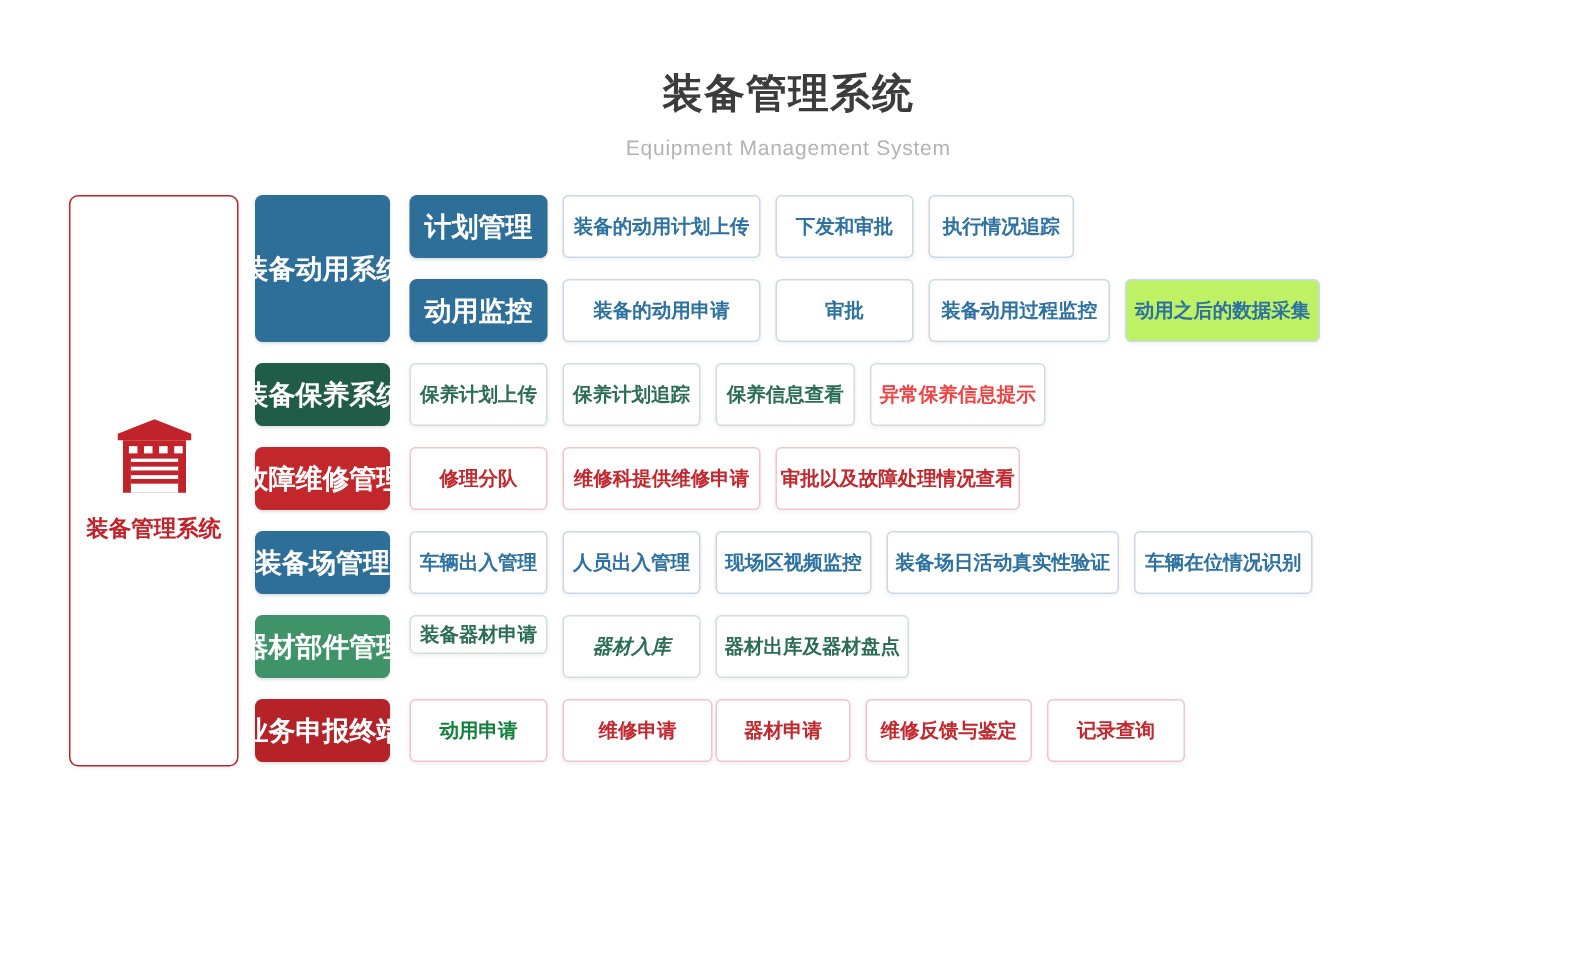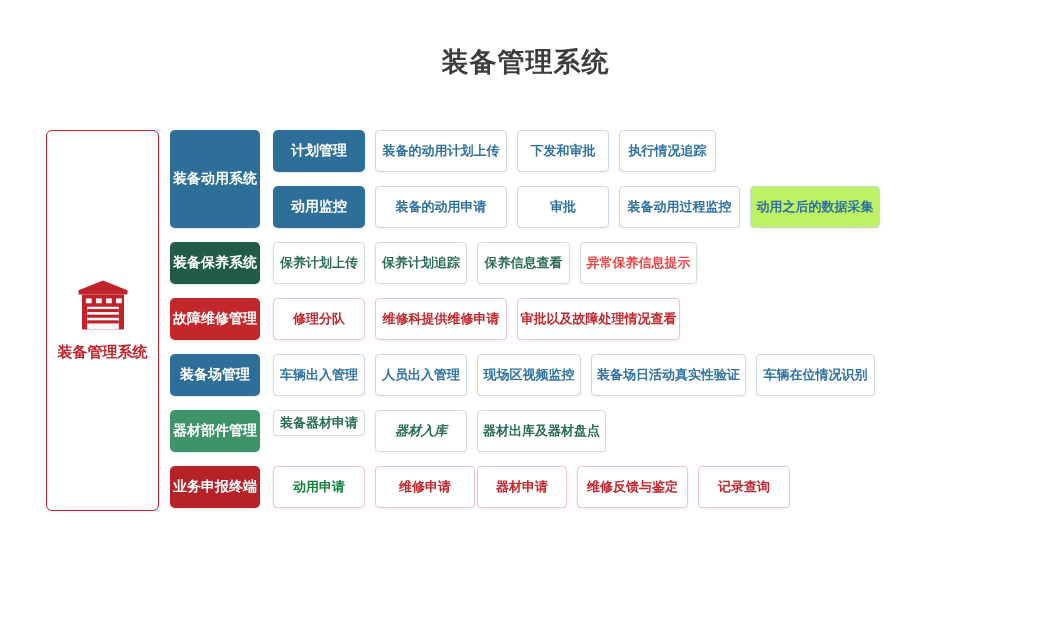--- a/index.html
+++ b/index.html
@@ -12,30 +12,31 @@
 
   .root-panel{position:absolute;left:46px;top:130px;width:111px;height:379px;
     background:#ffffff;border:1px solid #c0242a;border-radius:6px;
     display:flex;flex-direction:column;align-items:center;justify-content:center;
     box-shadow:0 1px 3px rgba(0,0,0,0.05);}
   .root-label{margin-top:9px;font-size:15px;font-weight:bold;color:#c0242a;white-space:nowrap;}
 
   .node{position:absolute;display:flex;align-items:center;justify-content:center;
     border-radius:4px;font-weight:bold;white-space:nowrap;box-sizing:border-box;
     font-size:13px;box-shadow:0 1px 3px rgba(0,0,0,0.06);}
-  .node.filled{font-size:14px;color:#ffffff;border-radius:5px;box-shadow:0 1px 2px rgba(0,0,0,0.12);}
+  .node.filled{font-size:18px;color:#ffffff;border-radius:5px;box-shadow:0 1px 2px rgba(0,0,0,0.12);}
   .node.outlined{background:#ffffff;border-width:1px;border-style:solid;}
 </style>
 </head>
 <body>
 
 <div class="stage">
 
   <div class="title-wrap">
     <div class="page-title">装备管理系统</div>
+    <div class="page-subtitle">Equipment Management System</div>
   </div>
 
   <div class="root-panel">
     <span>
       <svg width="56" height="50" viewBox="0 0 64 56" aria-hidden="true">
         <g fill="#c0242a">
           <polygon points="32,0 60,11 60,16 4,16 4,11"></polygon>
           <rect x="8" y="16" width="48" height="40"></rect>
         </g>
         <g fill="#ffffff">

